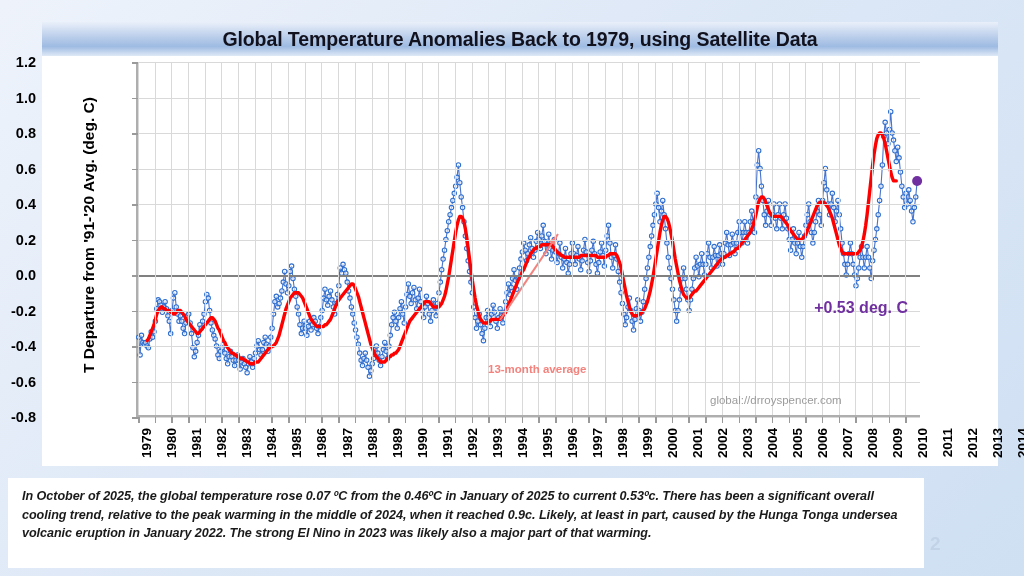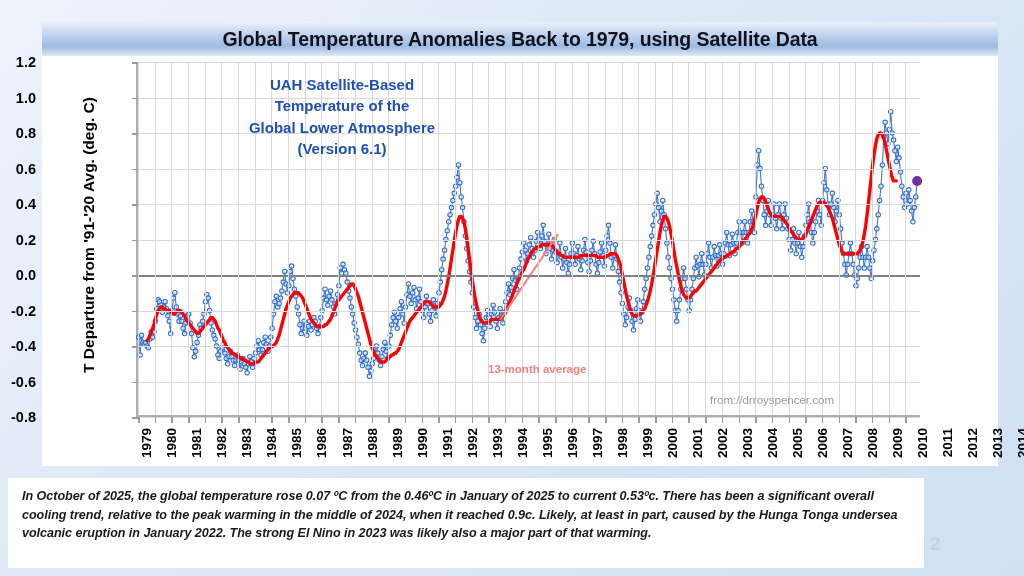--- a/index.html
+++ b/index.html
@@ -833,30 +833,25 @@
       <div class="grid-v" style="left: 717.277px;"></div>
       <div class="xtickmark" style="left: 717.277px;"></div>
       <div class="grid-v" style="left: 733.957px;"></div>
       <div class="xtickmark" style="left: 733.957px;"></div>
       <div class="grid-v" style="left: 750.638px;"></div>
       <div class="xtickmark" style="left: 750.638px;"></div>
       <div class="grid-v" style="left: 767.319px;"></div>
       <div class="xtickmark" style="left: 767.319px;"></div>
     </div>
 
-  <div id="uah-label">
-      <div>UAH Satellite-Based</div>
-      <div>Temperature of the</div>
-      <div>Global Lower Atmosphere</div>
-      <div>(Version 6.1)</div>
-    </div>
   <div id="sept-label">
+      <div>+0.53 deg. C</div>
     </div>
   <div id="running-avg-label">
       <div>13-month average</div>
     </div>
-  <div id="watermark">from://drroyspencer.com</div>
+  <div id="watermark">global://drroyspencer.com</div>
 </div>
 
 <div id="caption-box">
   <div id="caption-text">In October of 2025, the global temperature rose 0.07 ºC from the 0.46ºC in January of 2025 to current 0.53ºc.  There has been a significant overall cooling trend, relative to the peak warming in the middle of 2024, when it reached 0.9c. Likely, at least in part, caused by the Hunga Tonga undersea volcanic eruption in January 2022. The strong El Nino in 2023 was likely also a major part of that warming.</div>
 </div>
 <div id="page-number">2</div>
 
 </body></html>

